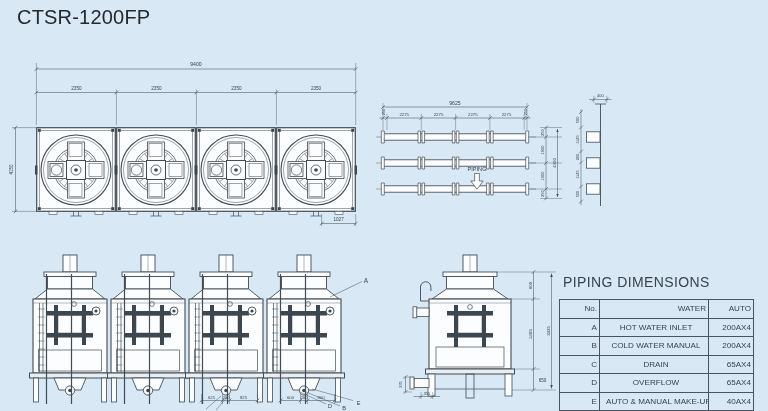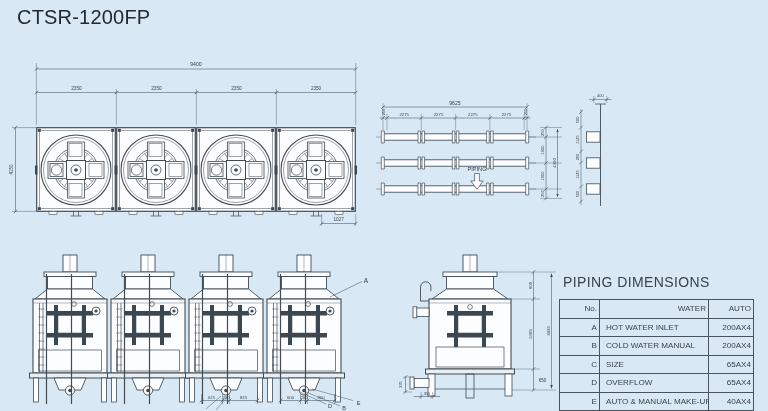--- a/index.html
+++ b/index.html
@@ -13,21 +13,21 @@
   .s{stroke:#414c55;fill:none}
   .sf{stroke:#414c55;fill:#fcfdff}
   .sb{stroke:#414c55;fill:#e9eef2}
   .dk{fill:#3d474f;stroke:none}
   .dim{stroke:#49545e;fill:none}
   #ptable{position:absolute;left:559px;top:274px;width:205px;color:#39434c}
   #ptable .ttl{font-size:14px;letter-spacing:.4px;margin:0 0 9px 4px;white-space:nowrap}
   #ptable table{border-collapse:collapse;table-layout:fixed;width:194px}
   #ptable th,#ptable td{border:1px solid #49545e;font-size:8.1px;font-weight:normal;height:17.5px;
       padding:0 2px;text-align:right;overflow:hidden;white-space:nowrap}
-  #ptable td.name{text-align:left;padding-left:6px}
+  #ptable td.name{text-align:center;padding-left:6px}
 </style>
 </head>
 <body>
 
 <div id="title">CTSR-1200FP</div>
 
 <svg width="768" height="411" viewBox="0 0 768 411">
   <defs>
     <pattern id="hatchA" width="3.5" height="3.5" patternUnits="userSpaceOnUse">
       <path d="M0,3.5 L3.5,0" stroke="#5b666f" stroke-width="0.5"></path>
@@ -286,21 +286,21 @@
       <td class="name">HOT WATER INLET</td>
       <td>200AX4</td>
     </tr>
     <tr>
       <td>B</td>
       <td class="name">COLD WATER MANUAL</td>
       <td>200AX4</td>
     </tr>
     <tr>
       <td>C</td>
-      <td class="name">SIZE</td>
+      <td class="name">DRAIN</td>
       <td>65AX4</td>
     </tr>
     <tr>
       <td>D</td>
       <td class="name">OVERFLOW</td>
       <td>65AX4</td>
     </tr>
     <tr>
       <td>E</td>
       <td class="name">AUTO &amp; MANUAL MAKE-UP</td>

